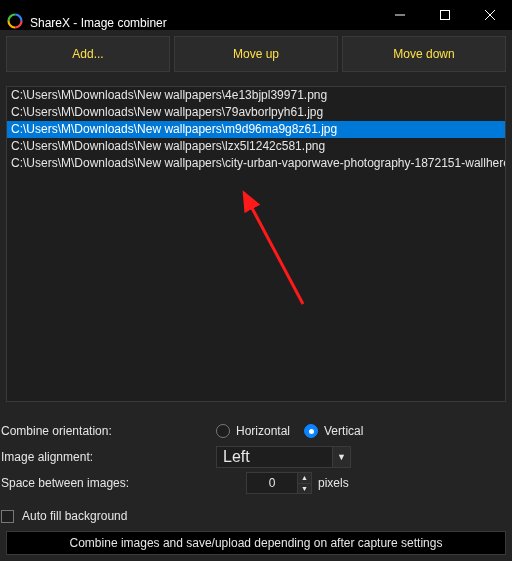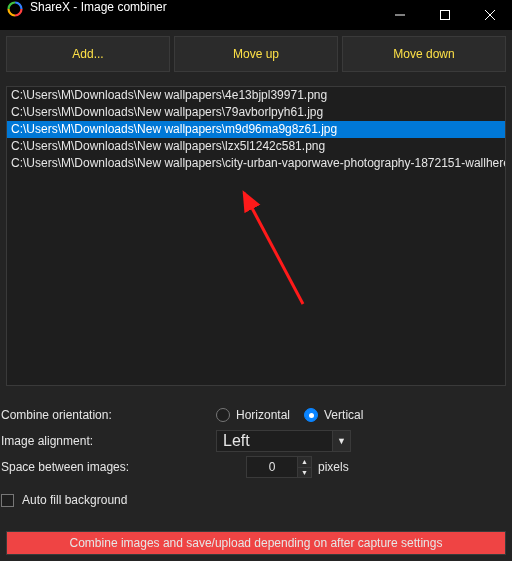--- a/index.html
+++ b/index.html
@@ -1,19 +1,19 @@
 <!DOCTYPE html>
 <html><head>
 <meta charset="utf-8">
 <style>
   * { box-sizing: border-box; margin: 0; padding: 0; font-family: "Segoe UI", Arial, sans-serif; }
   body { background: #1e1e1e; width: 512px; height: 561px; overflow: hidden; }
   .window { width: 512px; height: 561px; background: #242424; display: flex; flex-direction: column; }
 
-  .titlebar { height: 30px; background: #000; display: flex; align-items: flex-start; color: #fff; font-size: 12px; }
+  .titlebar { height: 30px; background: #000; display: flex; align-items: flex-end; color: #fff; font-size: 12px; }
   .titlebar .icon-wrap { width: 18px; height: 18px; margin: 0 6px; display: flex; align-items: center; justify-content: center; }
   .titlebar .title { flex: 1; }
   .titlebar .win-controls { display: flex; height: 100%; }
   .titlebar .win-btn { width: 45px; height: 100%; display: flex; align-items: center; justify-content: center; color: #fff; }
 
   .toolbar { display: flex; gap: 4px; padding: 6px 6px; }
   .toolbar .btn { flex: 1; height: 36px; background: #2b2b2b; border: 1px solid #3a3a3a; color: #fde047; font-size: 12px; display: flex; align-items: center; justify-content: center; cursor: pointer; }
 
   .list-box { margin: 8px 6px; flex: 1; background: #1e1e1e; border: 1px solid #3a3a3a; overflow: auto; position: relative; }
   .list-item { color: #e6e6e6; font-size: 12px; padding: 1px 4px; white-space: nowrap; cursor: default; line-height: 15px; }
@@ -38,21 +38,21 @@
   .spinner { display: flex; align-items: center; gap: 6px; margin-left: 30px;}
   .spinner .spin-box { display: flex; height: 22px; }
   .spinner input { width: 52px; background: #1e1e1e; border: 1px solid #3a3a3a; color: #e6e6e6; text-align: center; font-size: 12px; }
   .spinner .spin-btns { display: flex; flex-direction: column; width: 14px; }
   .spinner .spin-btns div { flex: 1; background: #2b2b2b; border: 1px solid #3a3a3a; border-left: none; display:flex; align-items:center; justify-content:center; color:#e6e6e6; font-size: 7px; line-height:1;}
   .spinner .spin-btns div:first-child { border-bottom: none; }
 
   .checkbox-row { display: flex; align-items: center; gap: 8px; margin-top: 13px; cursor: pointer; }
   .checkbox { width: 13px; height: 13px; border: 1px solid #777; background: #1e1e1e; }
 
-  .combine-btn { margin: 16px 6px 6px 6px; height: 24px; background: #ef4444; border: 1px solid #3a3a3a; color: #e6e6e6; font-size: 12px; display: flex; align-items: center; justify-content: center; cursor: pointer; }
+  .combine-btn { margin: 0 6px 6px 6px; height: 24px; background: #000000; border: 1px solid #3a3a3a; color: #e6e6e6; font-size: 12px; display: flex; align-items: center; justify-content: center; cursor: pointer; }
 </style>
 </head>
 <body>
 
 <div class="window">
 
   <div class="titlebar">
     <div class="icon-wrap">
       <svg width="16" height="16" viewBox="0 0 16 16">
         <circle cx="8" cy="8" r="6.5" fill="none" stroke="#ff4040" stroke-width="2.2" stroke-dasharray="10 30" stroke-dashoffset="0"></circle>

